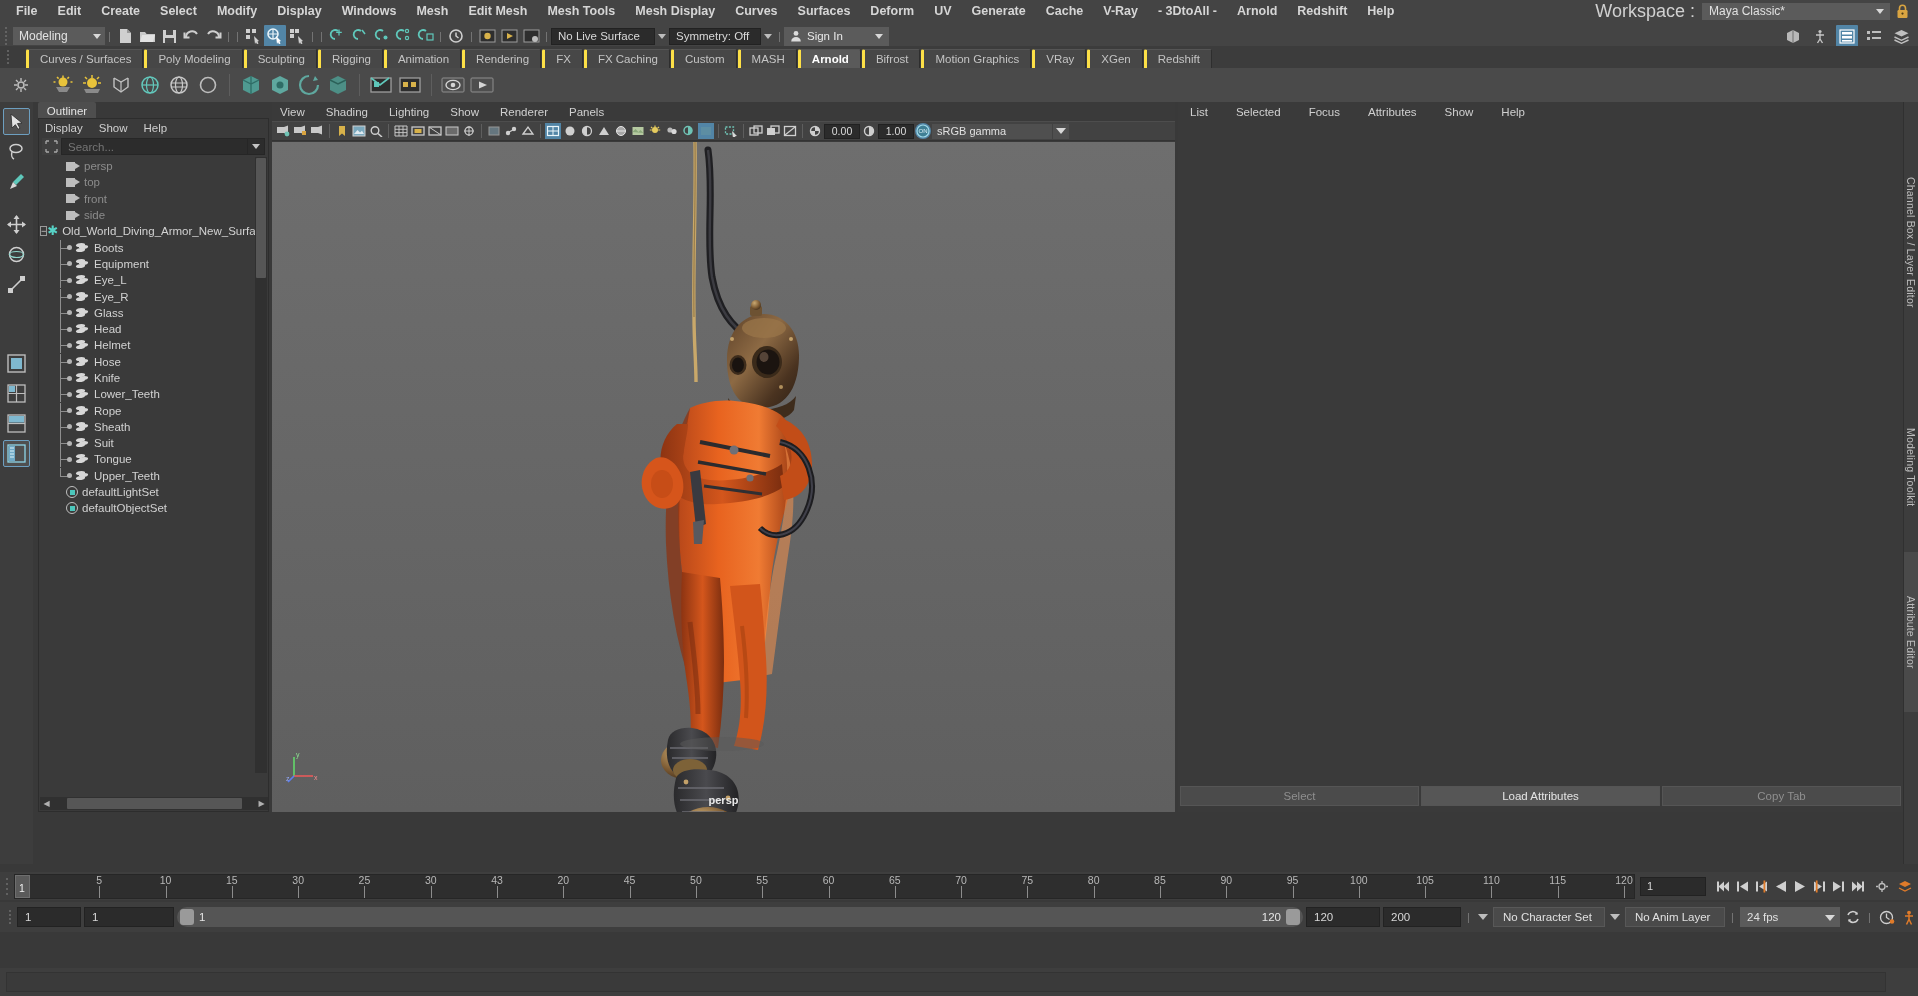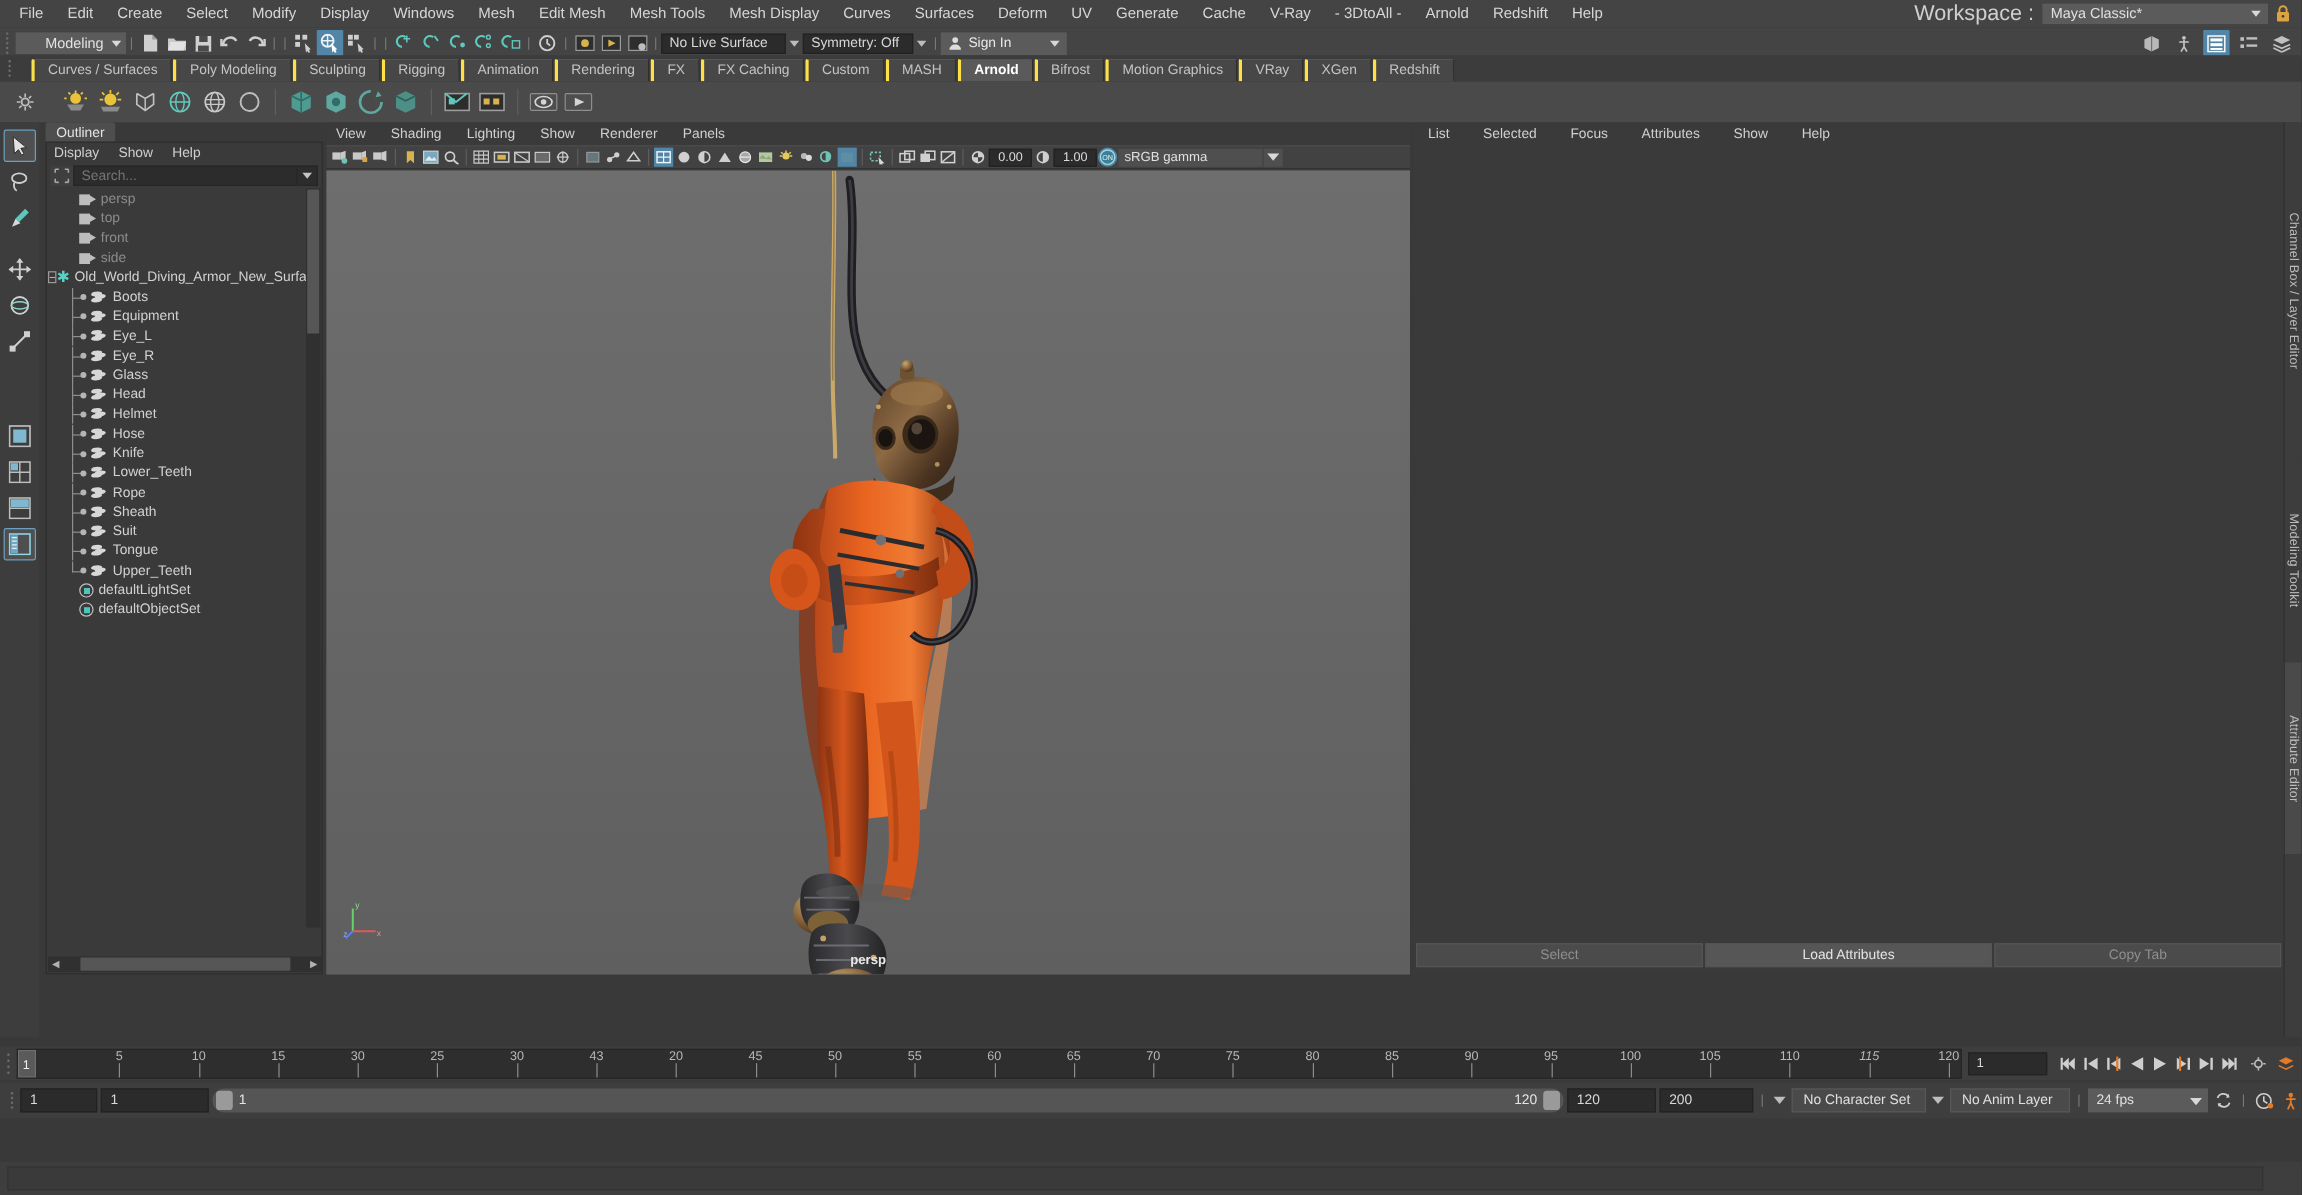--- a/index.html
+++ b/index.html
@@ -40,21 +40,21 @@
 
   
   .statusline {
     position:absolute; left:0; top:23px; width:1918px; height:26px;
     background:#444444; display:flex; align-items:center; padding-left:2px;
   }
   .gripper { width:8px; height:22px; display:flex; flex-direction:column; justify-content:center; gap:2px; align-items:center;}
   .gripper b { display:block; width:2px; height:2px; background:#6e6e6e; border-radius:50%;}
   .mode-combo {
     width:92px; height:18px; background:#5b5b5b; font-size:12px; color:#e2e2e2;
-    line-height:18px; padding-left:6px; margin-left:3px; position:relative;text-align:center;
+    line-height:18px; padding-left:6px; margin-left:3px; position:relative;
   }
   .mode-combo .ar { position:absolute; right:4px; top:7px;
     border-left:4px solid transparent; border-right:4px solid transparent; border-top:5px solid #d8d8d8; }
   .sep { width:1px; height:17px; background:#5e5e5e; margin:0 5px; }
   .sepdot { width:9px; height:22px; display:flex; align-items:center; justify-content:center; color:#7a7a7a; font-size:11px;}
   .tbtn { width:22px; height:22px; display:flex; align-items:center; justify-content:center; border-radius:1px; }
   .tbtn.on { background:#5285a6; }
   .field-sm { height:17px; background:#2b2b2b; border:1px solid #222; color:#d8d8d8; font-size:11.5px; line-height:15px; padding-left:6px; }
 
   
@@ -221,21 +221,21 @@
   .statusbot { position:absolute; left:0; top:968px; width:1918px; height:28px; background:#3e3e3e;}
   .helpline { position:absolute; left:6px; top:4px; width:1880px; height:20px;
     background:#3a3a3a; border:1px solid #333; }
 </style>
 </head>
 <body>
 
 <div id="app">
 
   <div class="menubar">
-    <div id="menu-items" style="display:flex;align-items:flex-start;">
+    <div id="menu-items" style="display:flex;align-items:flex-start;font-weight:bold;">
         <div class="mi">File</div>
         <div class="mi">Edit</div>
         <div class="mi">Create</div>
         <div class="mi">Select</div>
         <div class="mi">Modify</div>
         <div class="mi">Display</div>
         <div class="mi">Windows</div>
         <div class="mi">Mesh</div>
         <div class="mi">Edit Mesh</div>
         <div class="mi">Mesh Tools</div>
@@ -1391,21 +1391,21 @@
         <div class="ts-tlabel" style="left: 1211.25px;">90</div>
         <div class="ts-tick" style="left: 1277.54px;"></div>
         <div class="ts-tlabel" style="left: 1277.54px;">95</div>
         <div class="ts-tick" style="left: 1343.83px;"></div>
         <div class="ts-tlabel" style="left: 1343.83px;">100</div>
         <div class="ts-tick" style="left: 1410.12px;"></div>
         <div class="ts-tlabel" style="left: 1410.12px;">105</div>
         <div class="ts-tick" style="left: 1476.42px;"></div>
         <div class="ts-tlabel" style="left: 1476.42px;">110</div>
         <div class="ts-tick" style="left: 1542.71px;"></div>
-        <div class="ts-tlabel" style="left: 1542.71px; font-style: italic;">115</div>
+        <div class="ts-tlabel" style="left: 1542.71px;">115</div>
         <div class="ts-tick" style="left: 1609px;"></div>
         <div class="ts-tlabel" style="left: 1609px;">120</div>
       </div>
     <div class="ts-curfield">1</div>
     <div style="display:flex;align-items:center;gap:0;margin-left:8px;">
       <div class="pb">
         <svg width="14" height="13" viewBox="0 0 14 13">
             <rect x="0" y="1.5" width="2" height="10" fill="#cfcfcf"></rect>
             <path d="M12 1.5v10L6.5 6.5z" fill="#cfcfcf"></path>
             <path d="M7 1.5v10L1.5 6.5z" fill="#cfcfcf"></path>

